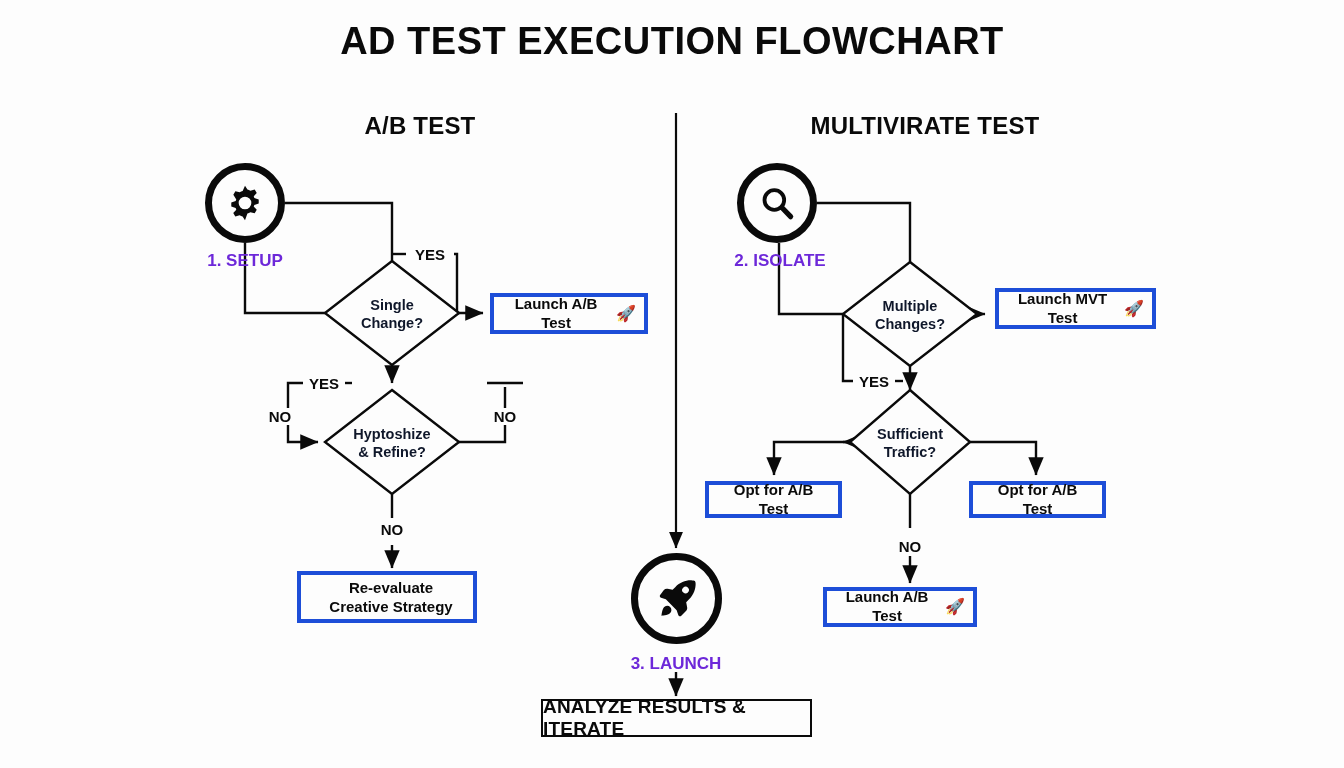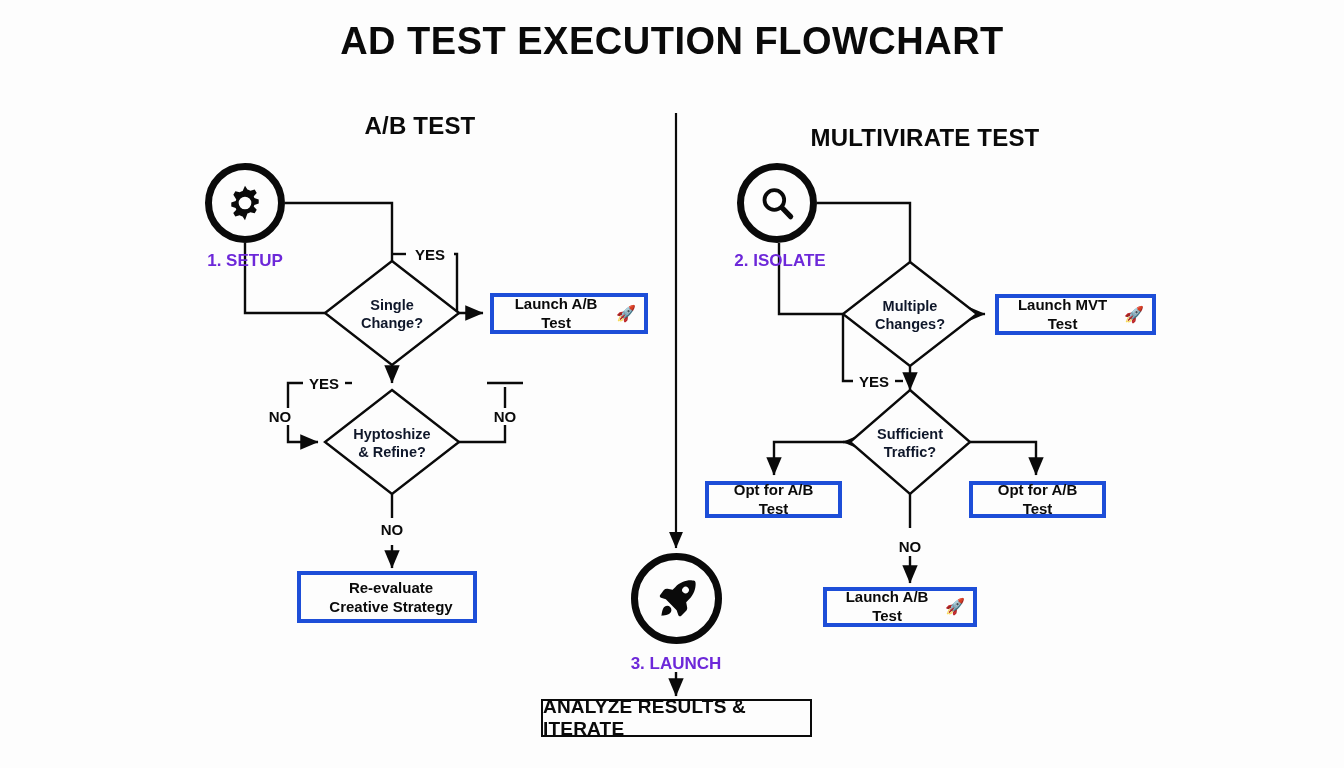--- a/index.html
+++ b/index.html
@@ -167,21 +167,21 @@
       <polygon points="392,261 459,313 392,365 325,313" fill="#fdfdfd"></polygon>
       <polygon points="392,390 459,442 392,494 325,442" fill="#fdfdfd"></polygon>
       <polygon points="910,262 977,314 910,366 843,314" fill="#fdfdfd"></polygon>
       <polygon points="910,390 970,442 910,494 850,442" fill="#fdfdfd"></polygon>
     </g>
   </svg>
 
   <div class="abs chart-title">AD TEST EXECUTION FLOWCHART</div>
 
   <div class="abs col-head" style="left:300px; top:112px; width:240px;">A/B TEST</div>
-  <div class="abs col-head" style="left:790px; top:112px; width:270px;margin-top:12px;">MULTIVIRATE TEST</div>
+  <div class="abs col-head" style="left:790px; top:112px; width:270px;">MULTIVIRATE TEST</div>
 
   <div class="abs icon-circle" style="left:205px; top:163px; width:80px; height:80px;">
     <svg width="40" height="40" viewBox="0 0 24 24">
       <path fill="#0a0a0a" d="M12 1.6l1.45 2.26a8.4 8.4 0 011.77.73l2.6-.64 1.23 2.12-1.82 1.95c.15.3.27.62.36.95l2.64.86v2.44l-2.64.86c-.09.33-.21.65-.36.95l1.82 1.95-1.23 2.12-2.6-.64c-.55.32-1.15.57-1.77.73L12 22.4l-1.45-2.26a8.4 8.4 0 01-1.77-.73l-2.6.64-1.23-2.12 1.82-1.95a6.6 6.6 0 01-.36-.95l-2.64-.86v-2.44l2.64-.86c.09-.33.21-.65.36-.95L5 7.07l1.23-2.12 2.6.64c.55-.32 1.15-.57 1.77-.73L12 1.6zm0 6.6a3.8 3.8 0 100 7.6 3.8 3.8 0 000-7.6z"></path>
     </svg>
   </div>
   <div class="abs step-label" style="left:145px; top:251px; width:200px;">1. SETUP</div>
 
   <div class="abs diamond-label" style="left:332px; top:294px; width:120px; height:40px;">
     <div class="diamond-text">Single</div>
@@ -218,21 +218,21 @@
   </div>
   <div class="abs step-label" style="left:680px; top:251px; width:200px;">2. ISOLATE</div>
 
   <div class="abs diamond-label" style="left:848px; top:295px; width:124px; height:40px;">
     <div class="diamond-text">Multiple</div>
     <div class="diamond-text">Changes?</div>
   </div>
 
   <div class="abs edge-label" style="left:853px; top:373px; width:42px;">YES</div>
 
-  <div class="abs pbox" style="left:995px; top:294px; width:161px; height:41px;">
+  <div class="abs pbox" style="left:995px; top:288px; width:161px; height:41px;">
     <span>Launch MVT Test</span>
     <span class="rocket">🚀</span>
   </div>
 
   <div class="abs diamond-label" style="left:852px; top:423px; width:116px; height:40px;">
     <div class="diamond-text">Sufficient</div>
     <div class="diamond-text">Traffic?</div>
   </div>
 
   <div class="abs edge-label" style="left:892px; top:538px; width:36px;">NO</div>

